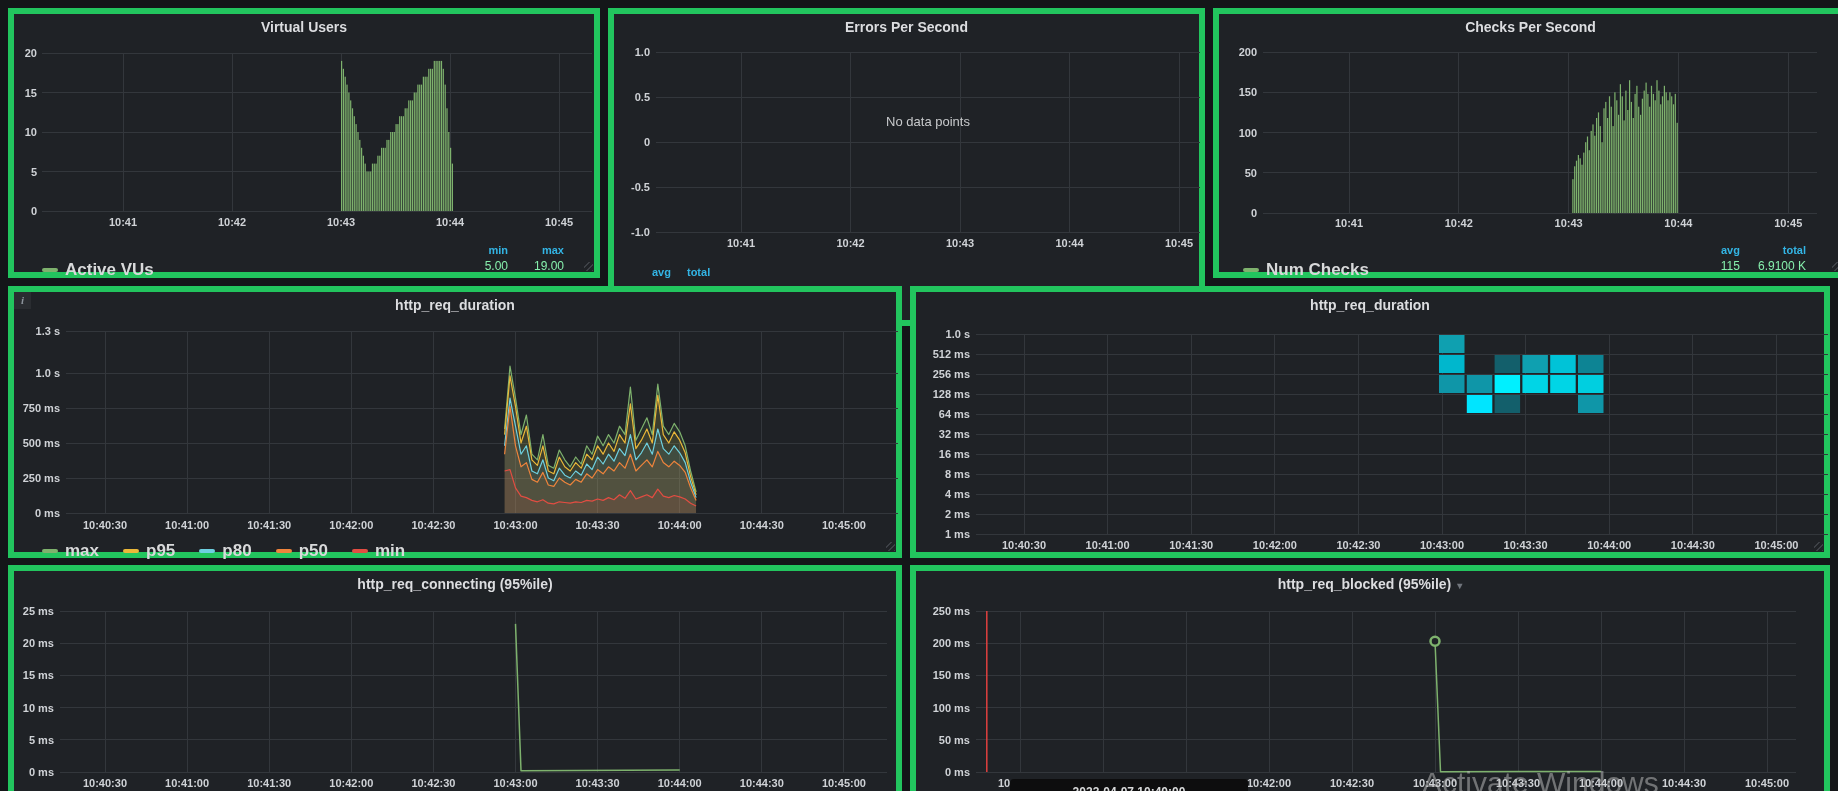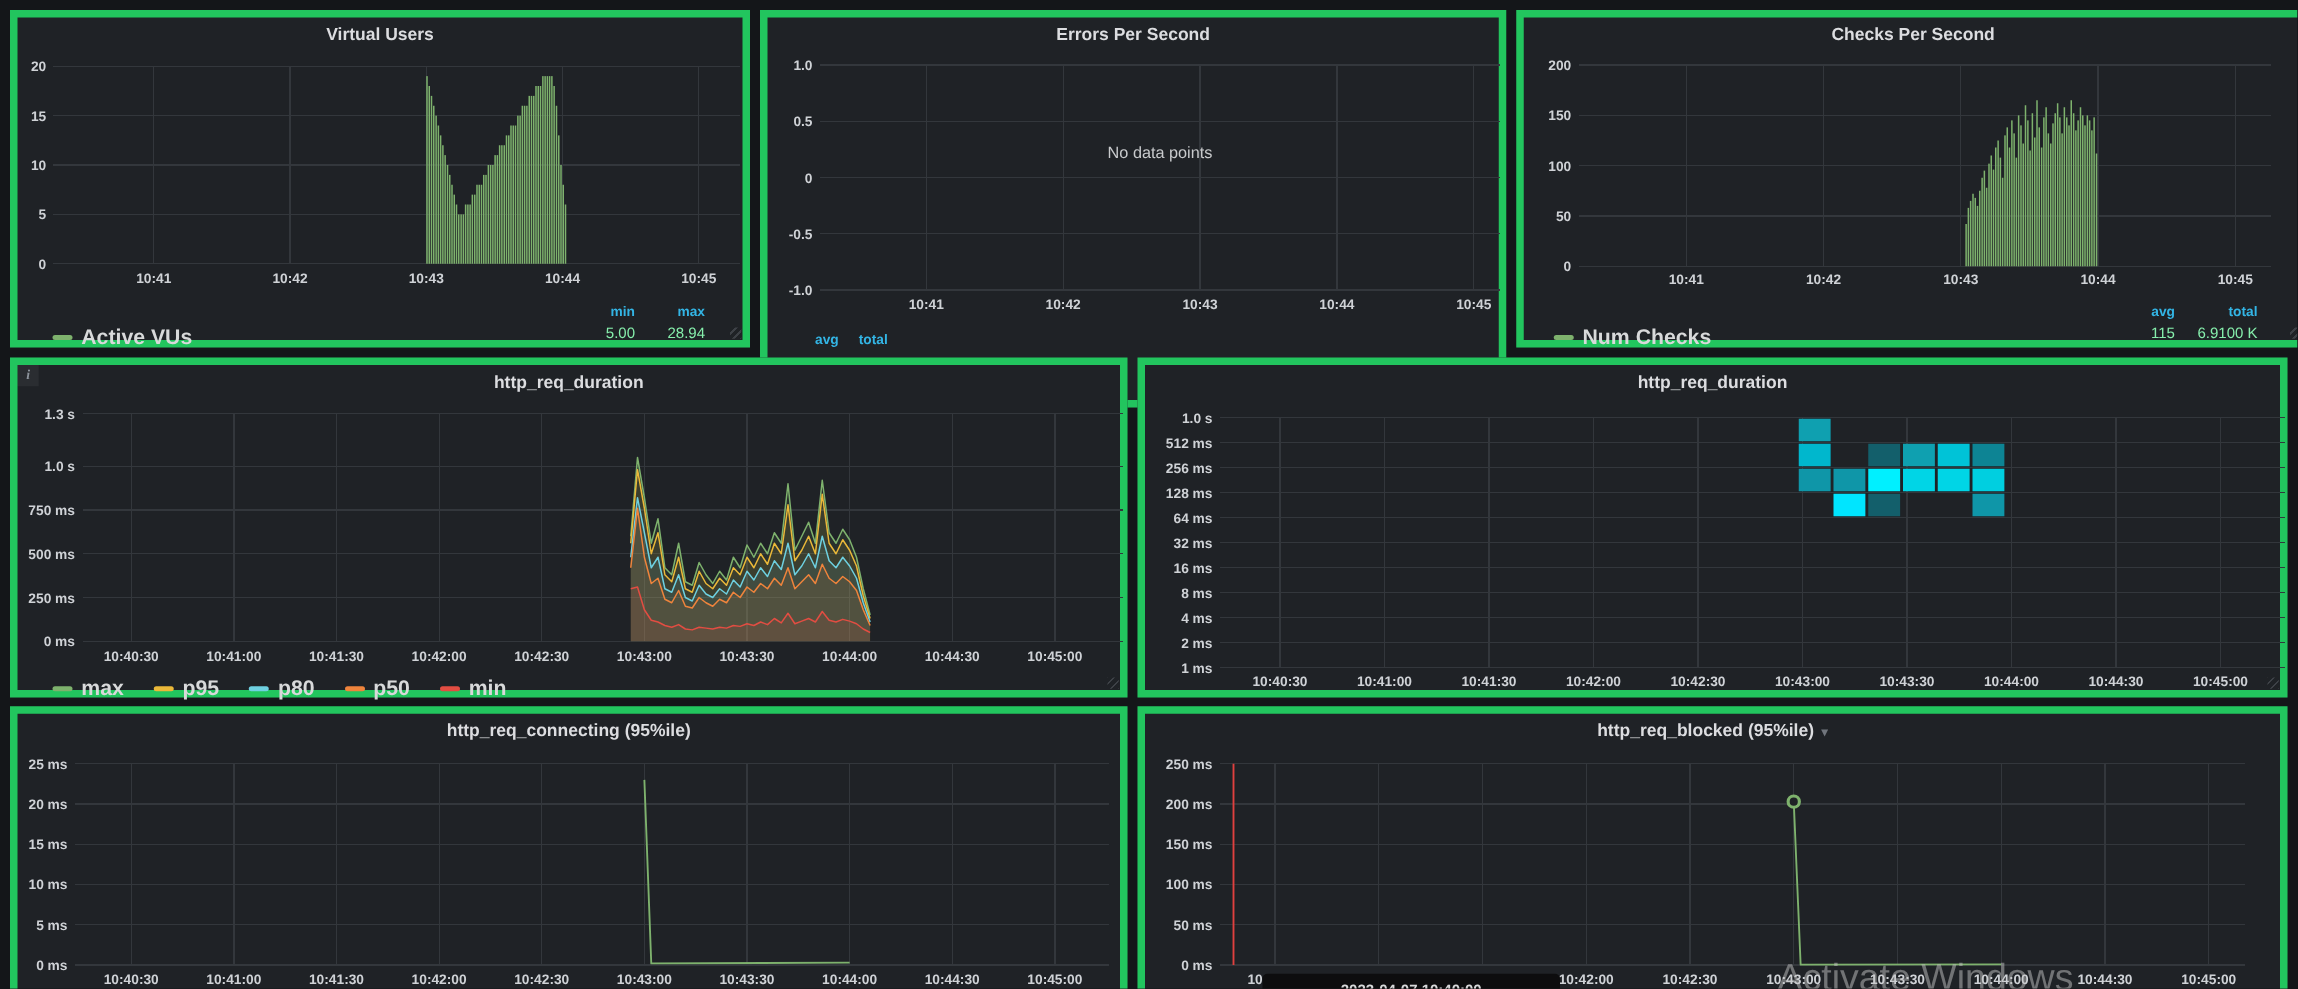--- a/index.html
+++ b/index.html
@@ -122,21 +122,21 @@
       <span class="dash-ic" style="background: rgb(126, 178, 109);"></span>
       <span>Active VUs</span>
     </div>
     <div class="stats" style="right:30px;top:230px">
       <div class="stat-col">
         <span class="stat-h">min</span>
         <span class="stat-v">5.00</span>
       </div>
       <div class="stat-col">
         <span class="stat-h">max</span>
-        <span class="stat-v">28.94</span>
+        <span class="stat-v">19.00</span>
       </div>
     </div>
     <div class="rsz"></div>
   </div>
 
   <div class="panel" style="left:608px;top:8px;width:597px;height:318px">
     <div class="ptitle"><span>Errors Per Second</span></div>
     <svg id="svg-err" class="chart" width="597" height="270">
         <line x1="42" y1="38" x2="586" y2="38" class="grid"></line>
         <text x="36" y="42" class="tick" text-anchor="end">1.0</text>

